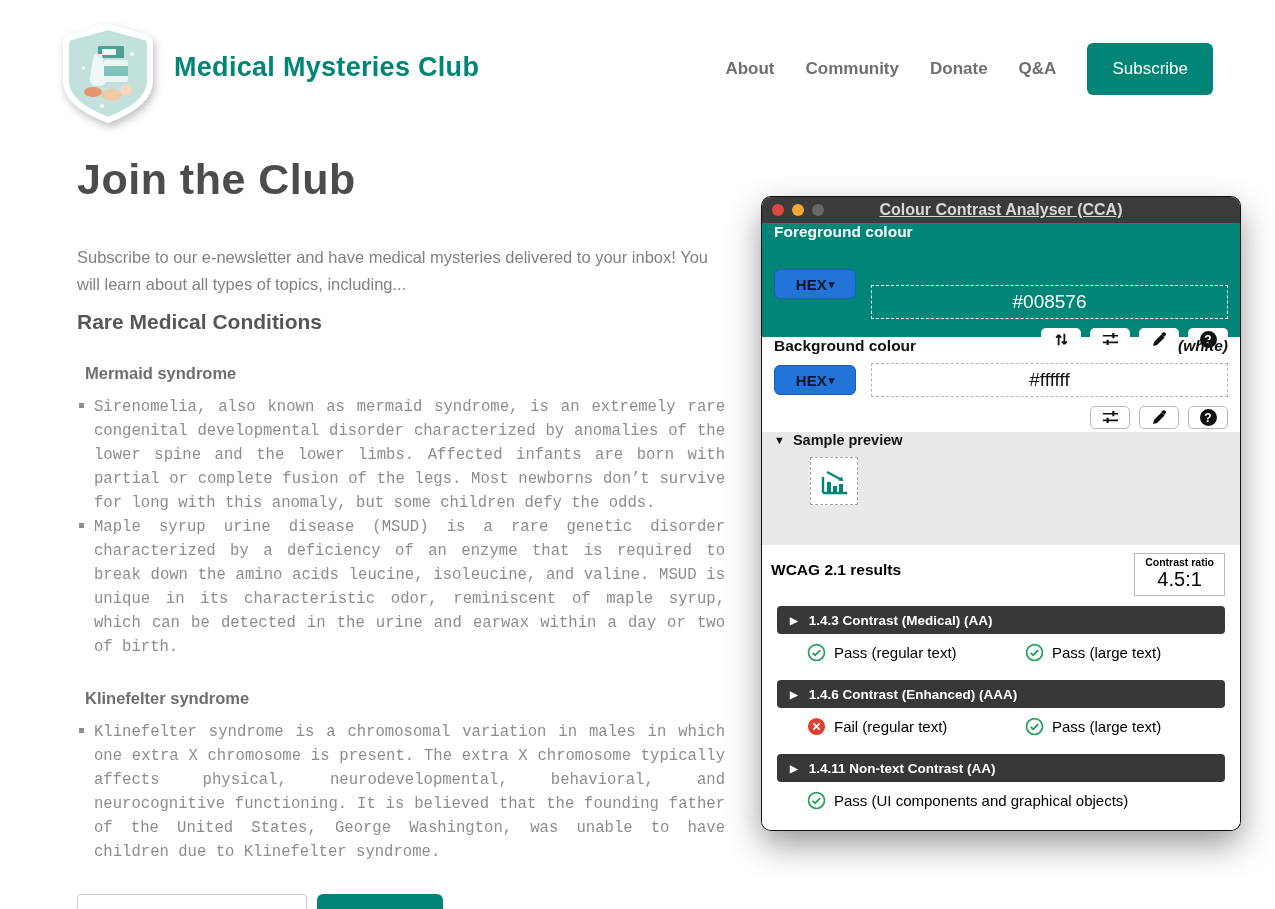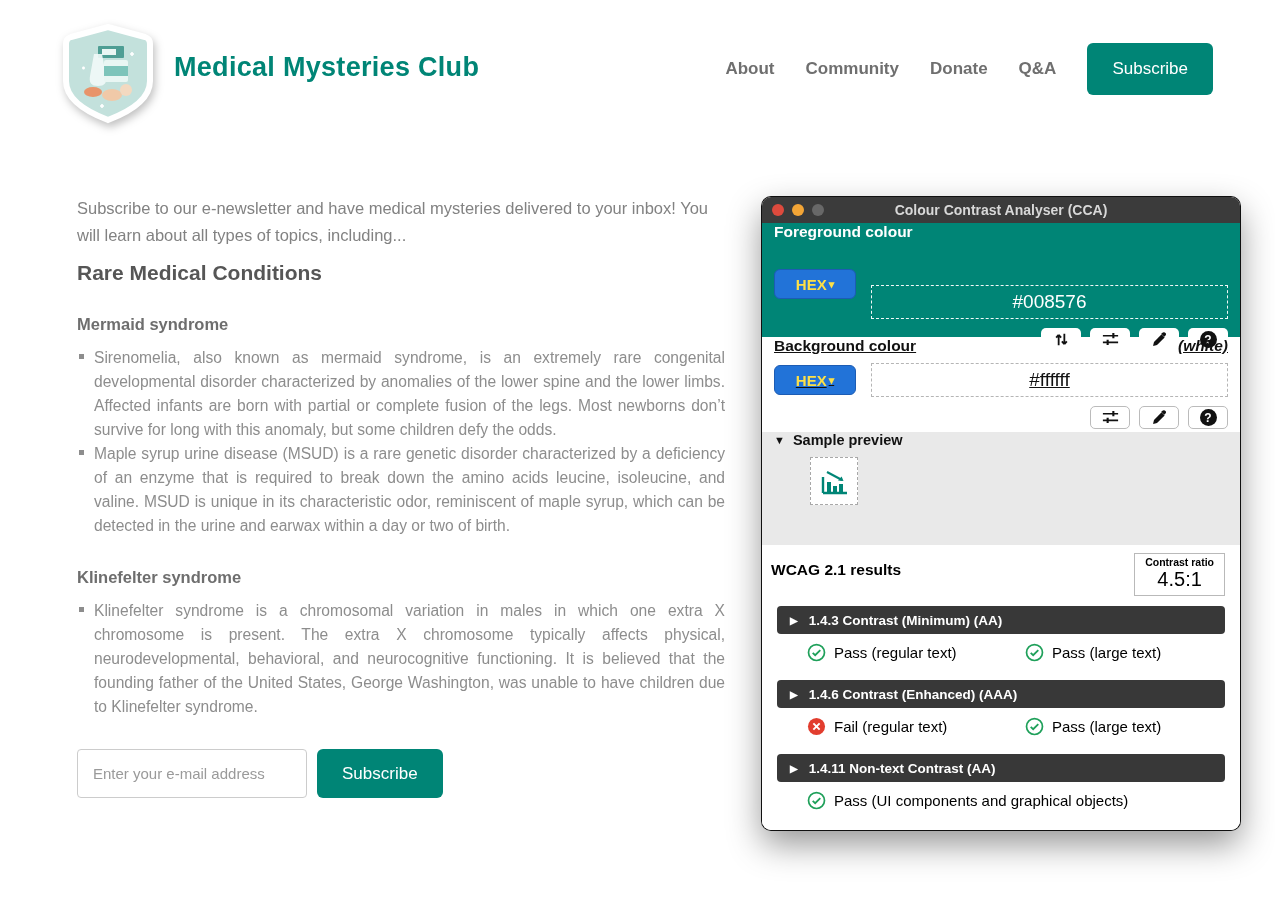--- a/index.html
+++ b/index.html
@@ -20,53 +20,53 @@
   .nav{margin-left:auto;display:flex;align-items:center;gap:31px;margin-top:-10px;}
   .nav a{font-size:17px;font-weight:bold;color:#6f6f6f;text-decoration:none;}
   .btn-teal{background:var(--teal);color:#fff;border:none;border-radius:6px;font-size:17px;
     font-family:inherit;cursor:pointer;}
   .nav .btn-teal{padding:16px 25px;}
   
   .main{position:absolute;left:77px;top:155px;width:648px;}
   .main h1{margin:0;font-size:43px;font-weight:bold;color:#4c4c4c;letter-spacing:.5px;}
   .intro{margin:40px 0 0;font-size:16.5px;line-height:1.62;color:#828282;}
   .main h2{margin:13px 0 0;font-size:21px;font-weight:bold;color:#565656;}
-  .main h3{margin:30px 0 12px;font-size:16.5px;font-weight:bold;color:#6e6e6e;}
+  .main h3{margin:30px 8px 12px;font-size:16.5px;font-weight:bold;color:#6e6e6e;}
   .cond-list{margin:0;padding:0;list-style:none;}
   .cond-list li{position:relative;padding-left:17px;font-size:15.6px;line-height:1.54;
-    color:#8d8d8d;text-align:justify;}
+    color:#8d8d8d;text-align:justify;font-family:Liberation Mono, monospace;}
   .cond-list li::before{content:"";position:absolute;left:2px;top:8px;width:5px;height:5px;background:#8d8d8d;}
   .signup{margin-top:30px;display:flex;gap:10px;align-items:center;}
   .signup input{width:230px;height:49px;border:1px solid #ccc;border-radius:4px;padding:0 15px;
     font-size:15px;font-family:inherit;color:#555;}
   .signup input::placeholder{color:#9a9a9a;}
   .signup .btn-teal{height:49px;padding:0 25px;}
   
   .cca{position:absolute;left:762px;top:197px;width:478px;border-radius:9px;background:#fff;
     overflow:hidden;box-shadow:0 0 0 1px #101010, 0 14px 34px rgba(0,0,0,.42);}
   .titlebar{height:26px;background:var(--titlebar);display:flex;align-items:center;justify-content:center;position:relative;}
-  .titlebar .title{font-size:14px;font-weight:bold;color:#d8d8d8;}
+  .titlebar .title{font-size:16px;font-weight:bold;color:#d8d8d8;text-decoration:underline;}
   .dots{position:absolute;left:10px;top:7px;display:flex;gap:8px;}
   .dot{width:12px;height:12px;border-radius:50%;}
   .dot.red{background:#dd4a3d;}
   .dot.yellow{background:#f3a536;}
   .dot.gray{background:#686868;}
   .sec{padding:0 12px 12px;}
   .fg-sec{background:var(--teal);color:#fff;height:114px;}
   .sec-label{font-size:15.5px;font-weight:bold;}
   .label-row{display:flex;justify-content:space-between;align-items:baseline;}
   .note{font-size:15.5px;font-style:italic;font-weight:bold;}
   .hex-row{display:flex;align-items:center;margin-top:8px;}
   .hexsel{width:82px;height:30px;background:var(--blue);border:1px solid #1c5cb4;border-radius:6px;
-    color:#fde047;font-size:15px;font-weight:bold;display:flex;align-items:center;justify-content:center;gap:2px;cursor:pointer;}
+    color:#0f172a;font-size:15px;font-weight:bold;display:flex;align-items:center;justify-content:center;gap:2px;cursor:pointer;}
   .hexsel .chev{font-size:11px;}
   .hexfield{height:34px;margin-left:15px;flex:1;background:transparent;text-align:center;font-size:19px;
     font-family:inherit;}
   .fg-sec .hexfield{border:1px dashed rgba(255,255,255,.95);color:#fff;margin-top:36px;}
-  .bg-sec{background:#fff;color:#111;height:95px;text-decoration:underline;}
+  .bg-sec{background:#fff;color:#111;height:95px;}
   .bg-sec .hexfield{border:1px dashed #b5b5b5;color:#111;}
   .iconrow{display:flex;justify-content:flex-end;gap:9px;margin-top:9px;}
   .tbtn{width:40px;height:23px;background:#fff;border:none;border-radius:5px;display:flex;
     align-items:center;justify-content:center;padding:0;cursor:pointer;}
   .bg-sec .tbtn{border:1px solid #bbb;}
   .qmark{width:17px;height:17px;border-radius:50%;background:#111;color:#fff;font-size:12px;font-weight:bold;
     display:flex;align-items:center;justify-content:center;}
   .sample-sec{background:var(--sample-bg);height:113px;}
   .sample-head{display:flex;align-items:center;gap:8px;font-size:14.5px;font-weight:bold;color:#111;}
   .sample-head .tri{font-size:11px;}
@@ -113,20 +113,21 @@
   <nav class="nav">
     <a href="#">About</a>
     <a href="#">Community</a>
     <a href="#">Donate</a>
     <a href="#">Q&amp;A</a>
     <button class="btn-teal">Subscribe</button>
   </nav>
 </header>
 
 <main class="main">
+  <h1>Join the Club</h1>
   <p class="intro">Subscribe to our e-newsletter and have medical mysteries delivered to your inbox! You will learn about all types of topics, including...</p>
   <h2>Rare Medical Conditions</h2>
 
   <h3>Mermaid syndrome</h3>
   <ul class="cond-list">
     <li>Sirenomelia, also known as mermaid syndrome, is an extremely rare congenital developmental disorder characterized by anomalies of the lower spine and the lower limbs. Affected infants are born with partial or complete fusion of the legs. Most newborns don’t survive for long with this anomaly, but some children defy the odds.</li>
   </ul>
 
   <ul class="cond-list">
     <li>Maple syrup urine disease (MSUD) is a rare genetic disorder characterized by a deficiency of an enzyme that is required to break down the amino acids leucine, isoleucine, and valine. MSUD is unique in its characteristic odor, reminiscent of maple syrup, which can be detected in the urine and earwax within a day or two of birth.</li>
@@ -242,21 +243,21 @@
     <div class="res-head">
       <div class="res-title">WCAG 2.1 results</div>
       <div class="ratio-box">
         <div class="ratio-label">Contrast ratio</div>
         <div class="ratio-value">4.5:1</div>
       </div>
     </div>
 
     <div class="res-bar">
       <span class="tri">▶</span>
-      <span>1.4.3 Contrast (Minimum) (AA)</span>
+      <span>1.4.3 Contrast (Medical) (AA)</span>
     </div>
     <div class="res-row">
       <div class="res-cell c1">
         <svg class="sicon" viewBox="0 0 20 20">
           <circle cx="10" cy="10" r="8.4" fill="#fff" stroke="var(--pass-green)" stroke-width="1.8"></circle>
           <path d="M6 10.3 l2.6 2.6 L14 7.4" stroke="var(--pass-green)" stroke-width="1.9" fill="none"></path>
         </svg>
         <span>Pass (regular text)</span>
       </div>
       <div class="res-cell">

